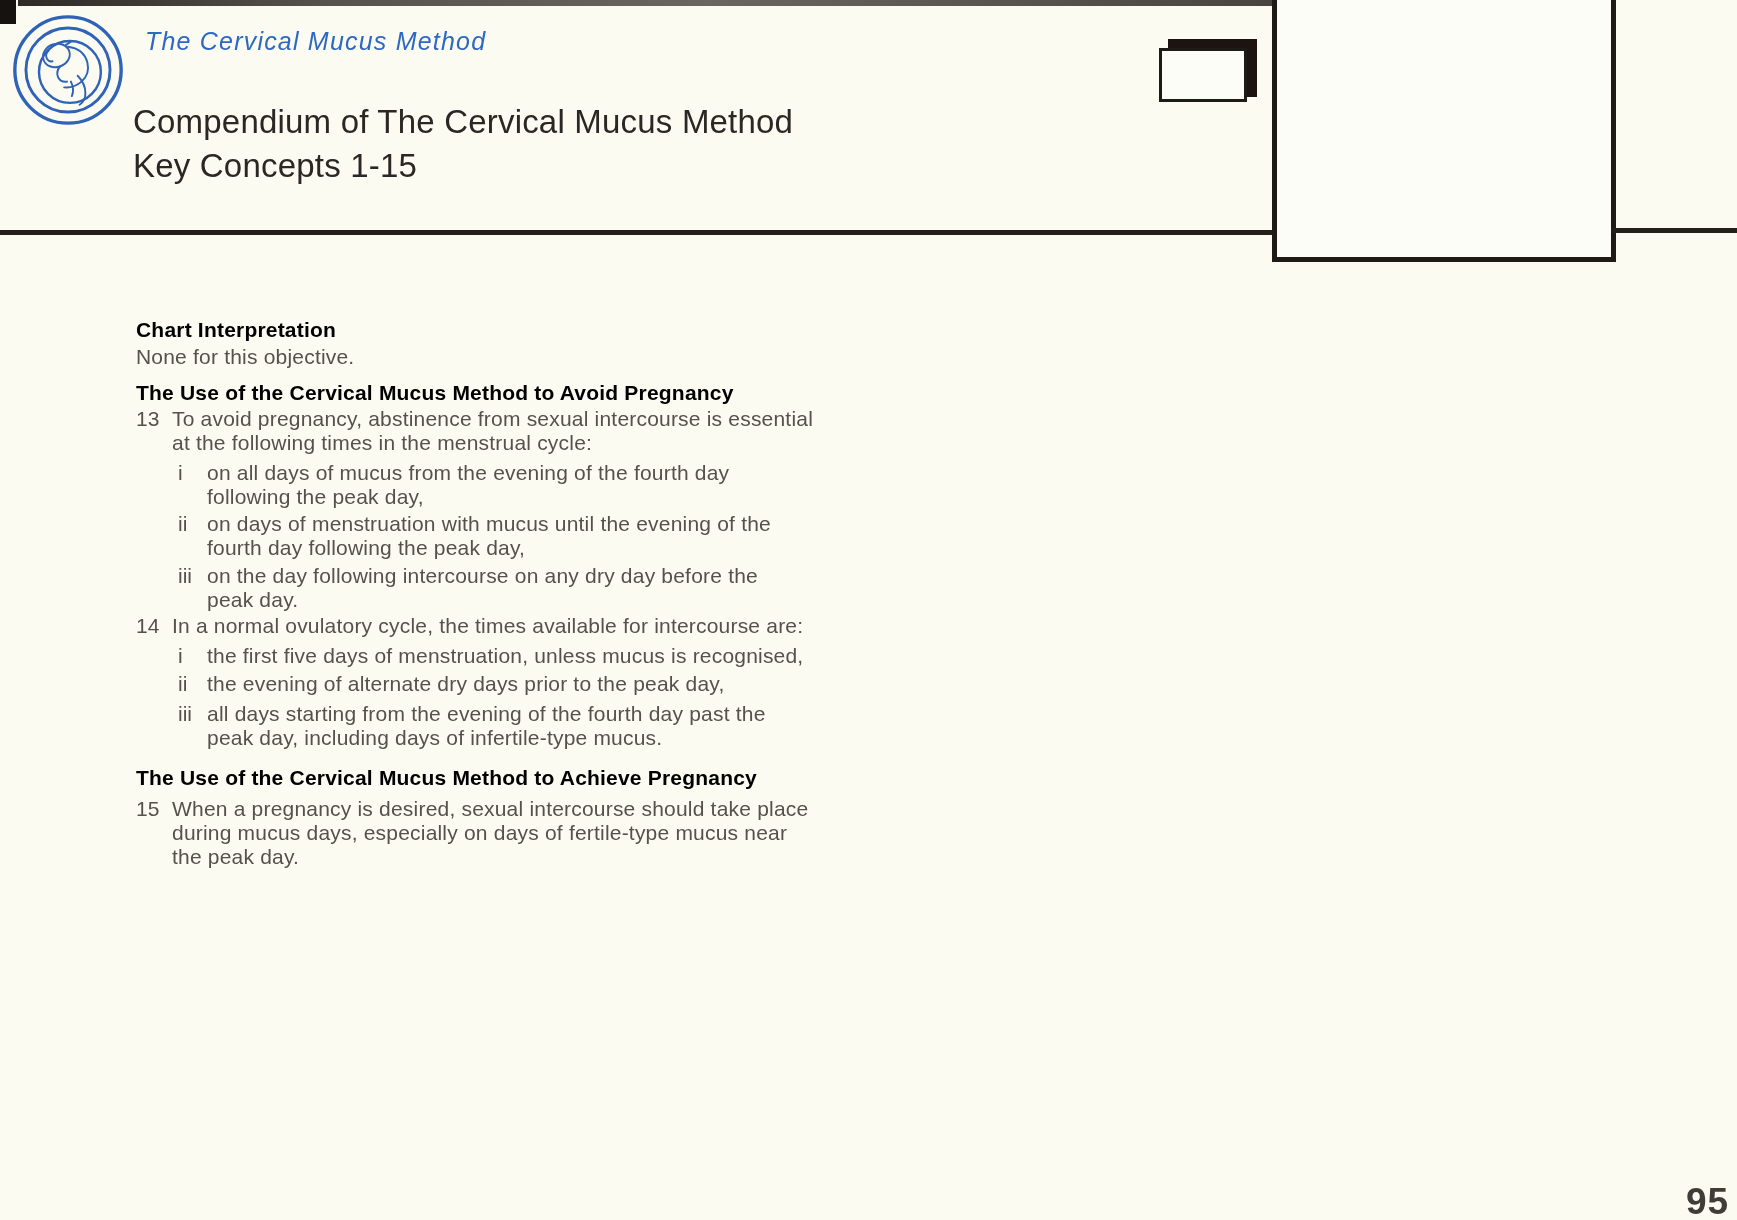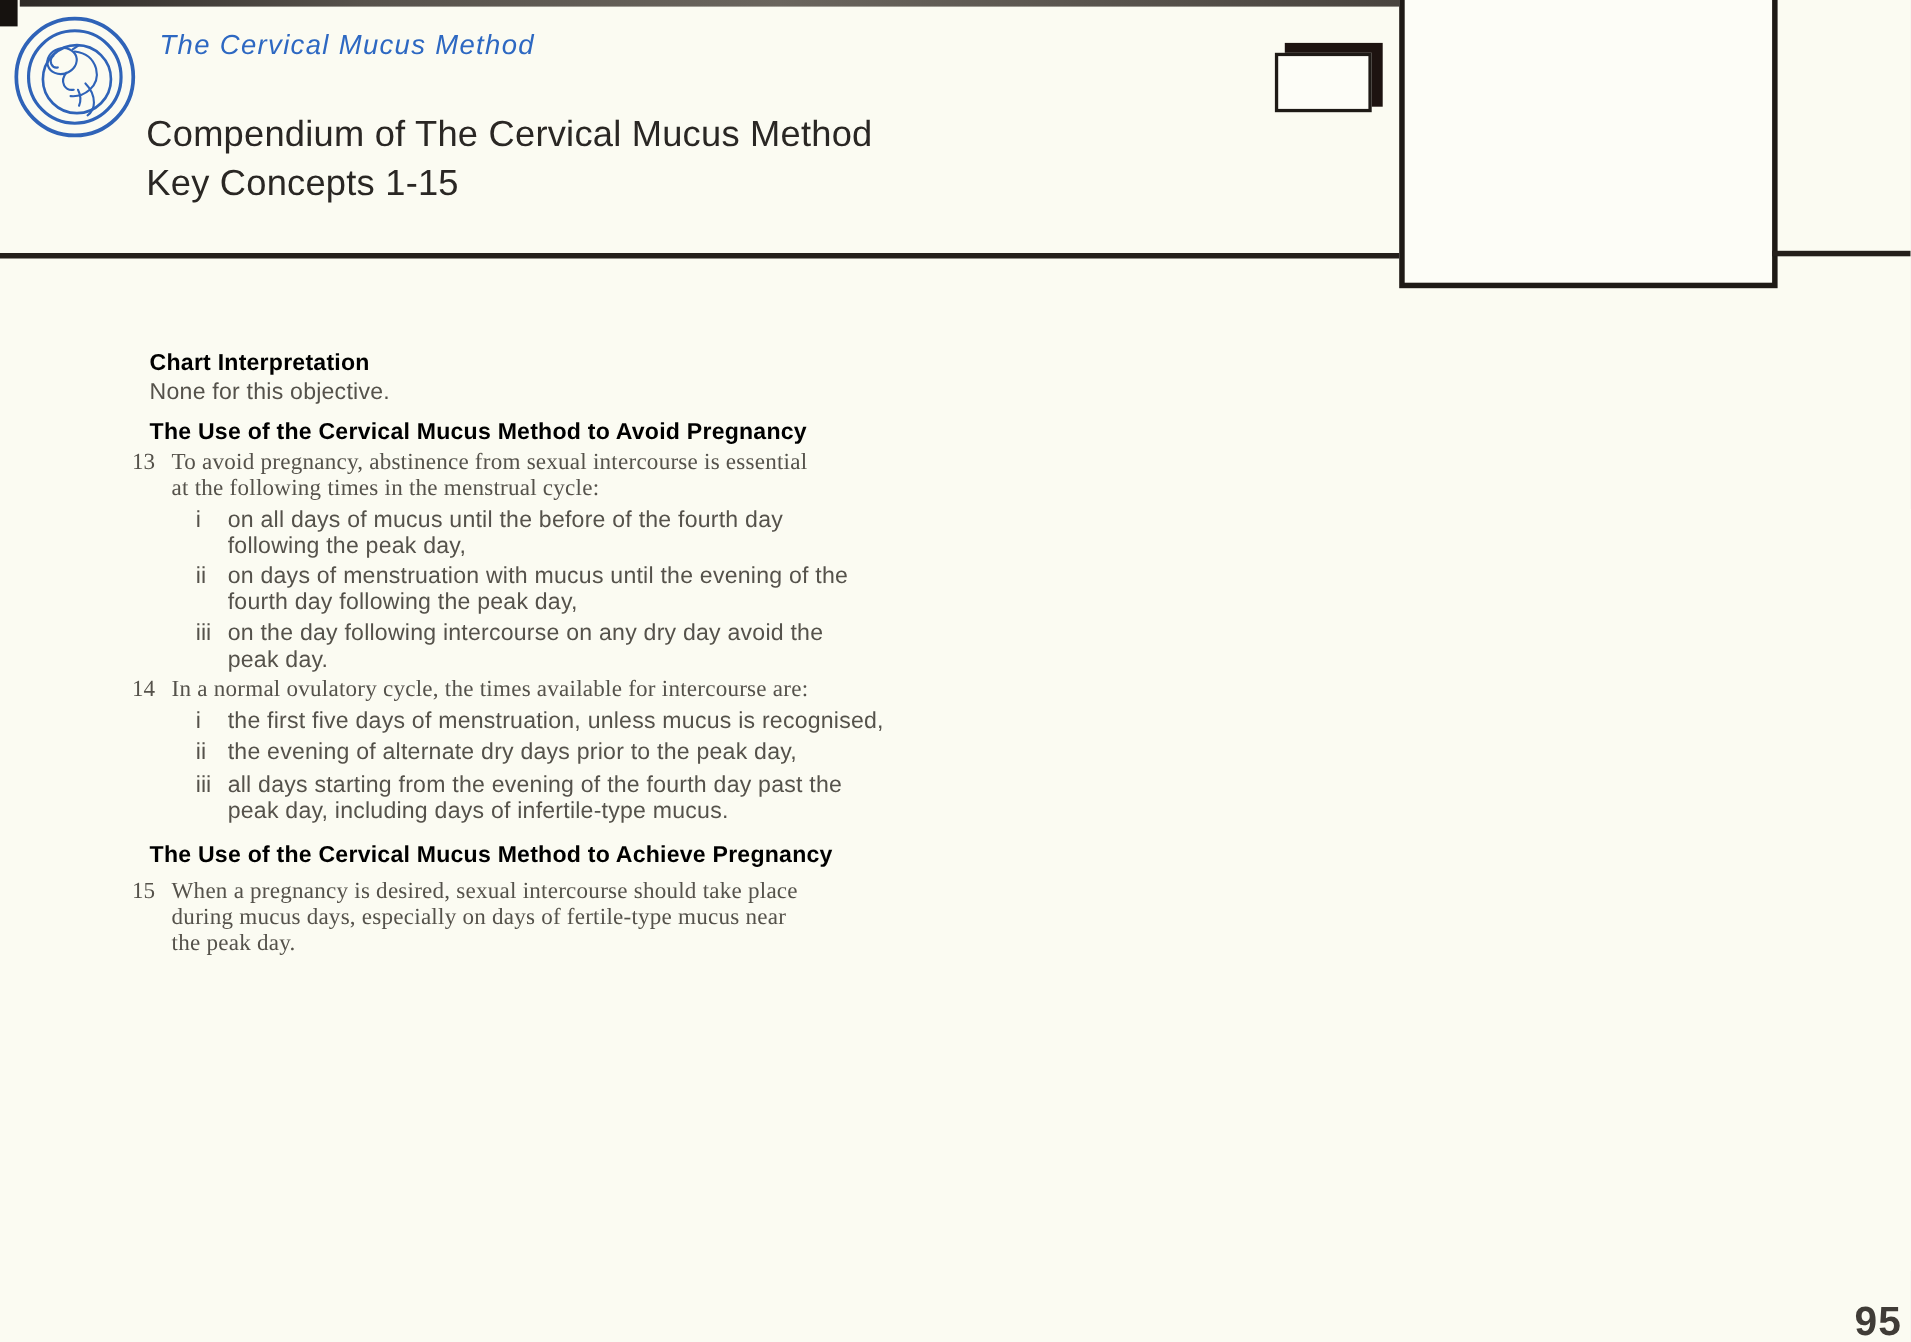--- a/index.html
+++ b/index.html
@@ -41,21 +41,21 @@
   .mini-box{
     position:absolute;left:1159px;top:48px;width:88px;height:54px;
     box-sizing:border-box;border:3px solid #1e1a16;background:#fdfdf7;
   }
   
   .h3{
     position:absolute;left:136px;
     font-size:21px;font-weight:700;color:#000000;letter-spacing:0.2px;
   }
   .para{position:absolute;left:136px;font-size:21px;color:#55524b;letter-spacing:0.2px;}
-  .item{position:absolute;left:120px;display:grid;grid-template-columns:36px auto;font-family:Liberation Serif, serif;}
+  .item{position:absolute;left:136px;display:grid;grid-template-columns:36px auto;}
   .sub{position:absolute;left:178px;display:grid;grid-template-columns:29px auto;}
   .num,.marker{font-size:21px;color:#55524b;}
   .txt{font-size:21px;color:#55524b;line-height:24px;white-space:pre-line;letter-spacing:0.2px;width:700px;}
   .page-number{
     position:absolute;left:1686px;top:1181px;
     font-size:37px;font-weight:700;color:#403c37;letter-spacing:1px;
   }
 </style>
 </head>
 <body>
@@ -98,31 +98,31 @@
 
   <div class="h3" style="top:381px">The Use of the Cervical Mucus Method to Avoid Pregnancy</div>
 
   <div class="item" style="top:407px">
     <span class="num">13</span>
     <span class="txt">To avoid pregnancy, abstinence from sexual intercourse is essential
 at the following times in the menstrual cycle:</span>
   </div>
   <div class="sub" style="top:461px">
     <span class="marker">i</span>
-    <span class="txt">on all days of mucus until the before of the fourth day
+    <span class="txt">on all days of mucus from the evening of the fourth day
 following the peak day,</span>
   </div>
   <div class="sub" style="top:512px">
     <span class="marker">ii</span>
     <span class="txt">on days of menstruation with mucus until the evening of the
 fourth day following the peak day,</span>
   </div>
   <div class="sub" style="top:564px">
     <span class="marker">iii</span>
-    <span class="txt">on the day following intercourse on any dry day avoid the
+    <span class="txt">on the day following intercourse on any dry day before the
 peak day.</span>
   </div>
 
   <div class="item" style="top:614px">
     <span class="num">14</span>
     <span class="txt">In a normal ovulatory cycle, the times available for intercourse are:</span>
   </div>
   <div class="sub" style="top:644px">
     <span class="marker">i</span>
     <span class="txt">the first five days of menstruation, unless mucus is recognised,</span>

